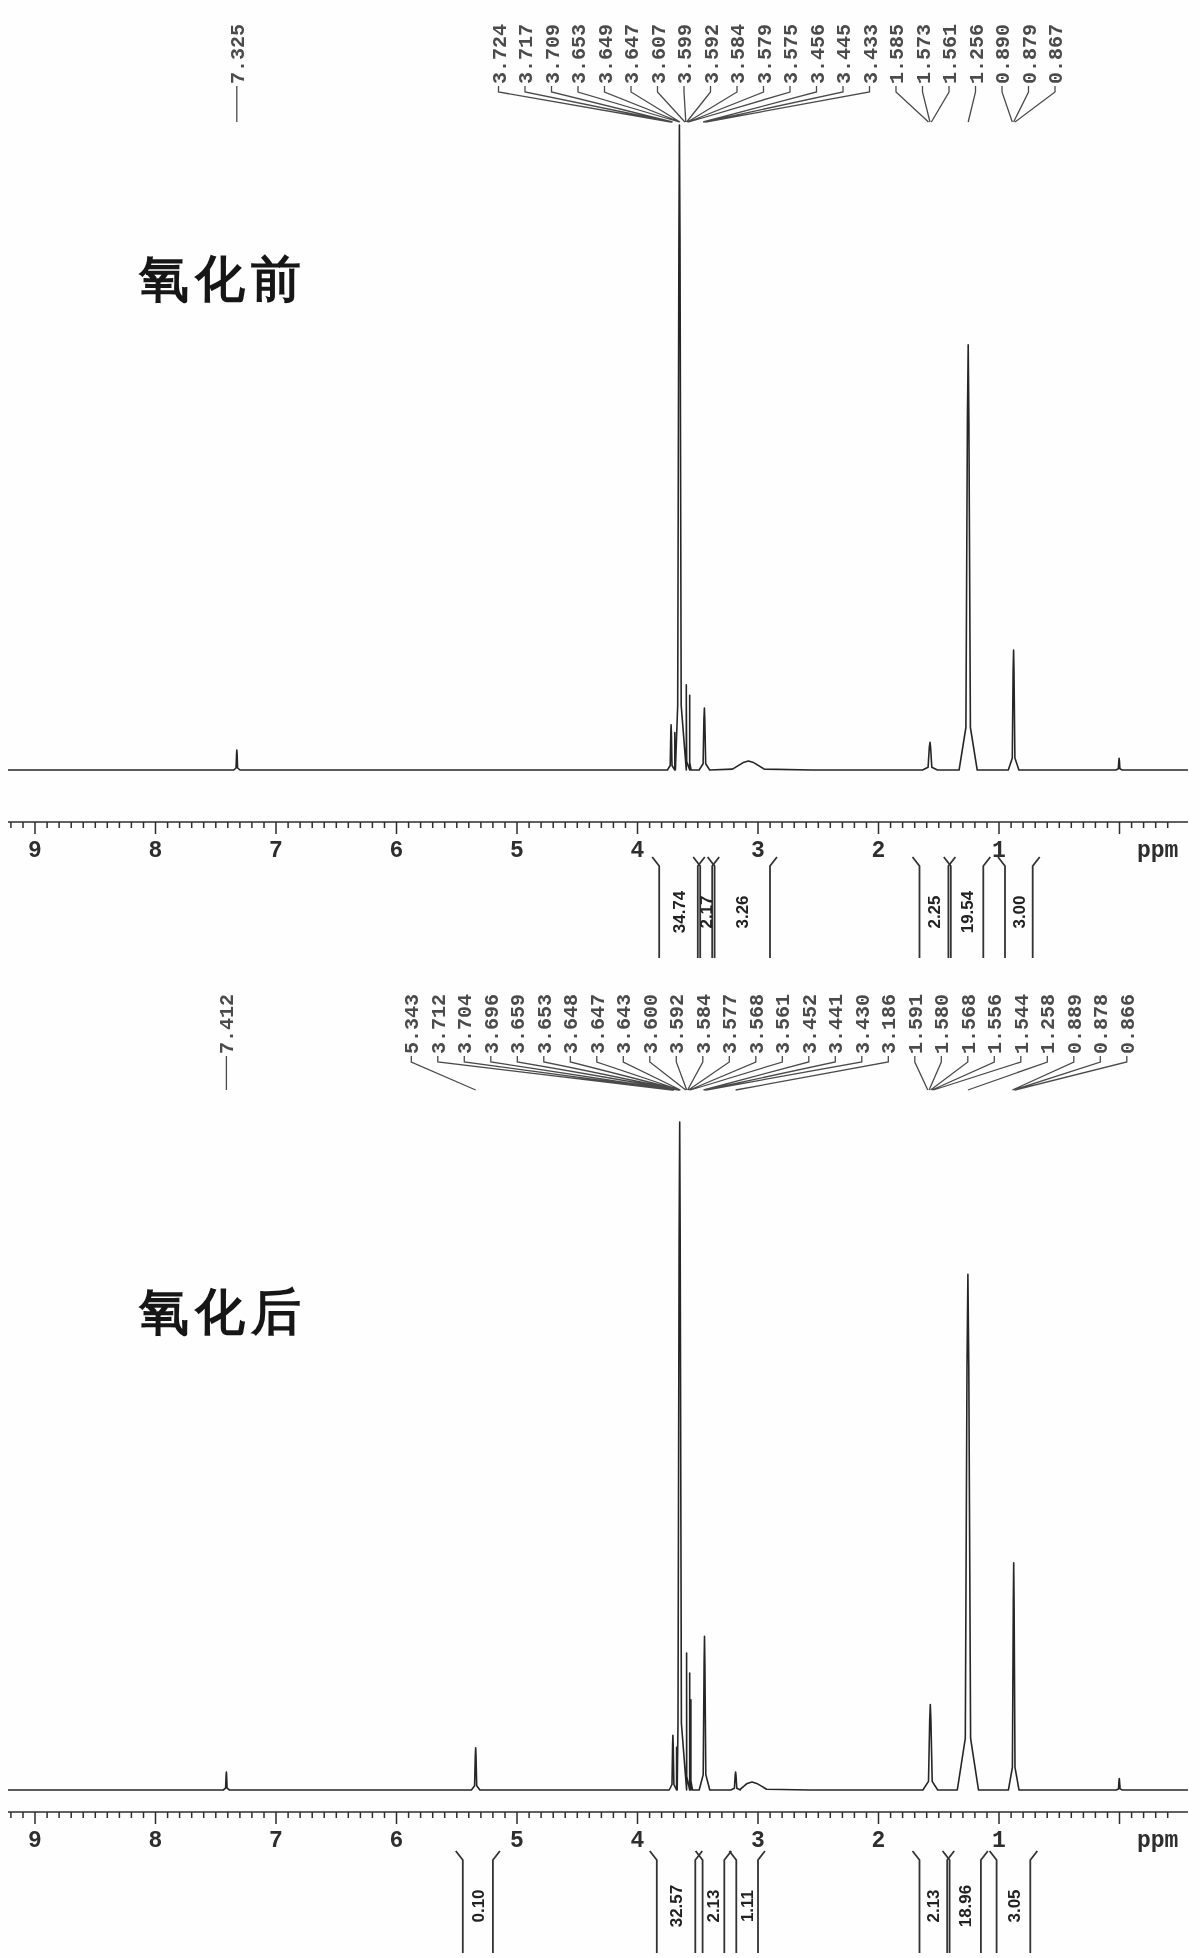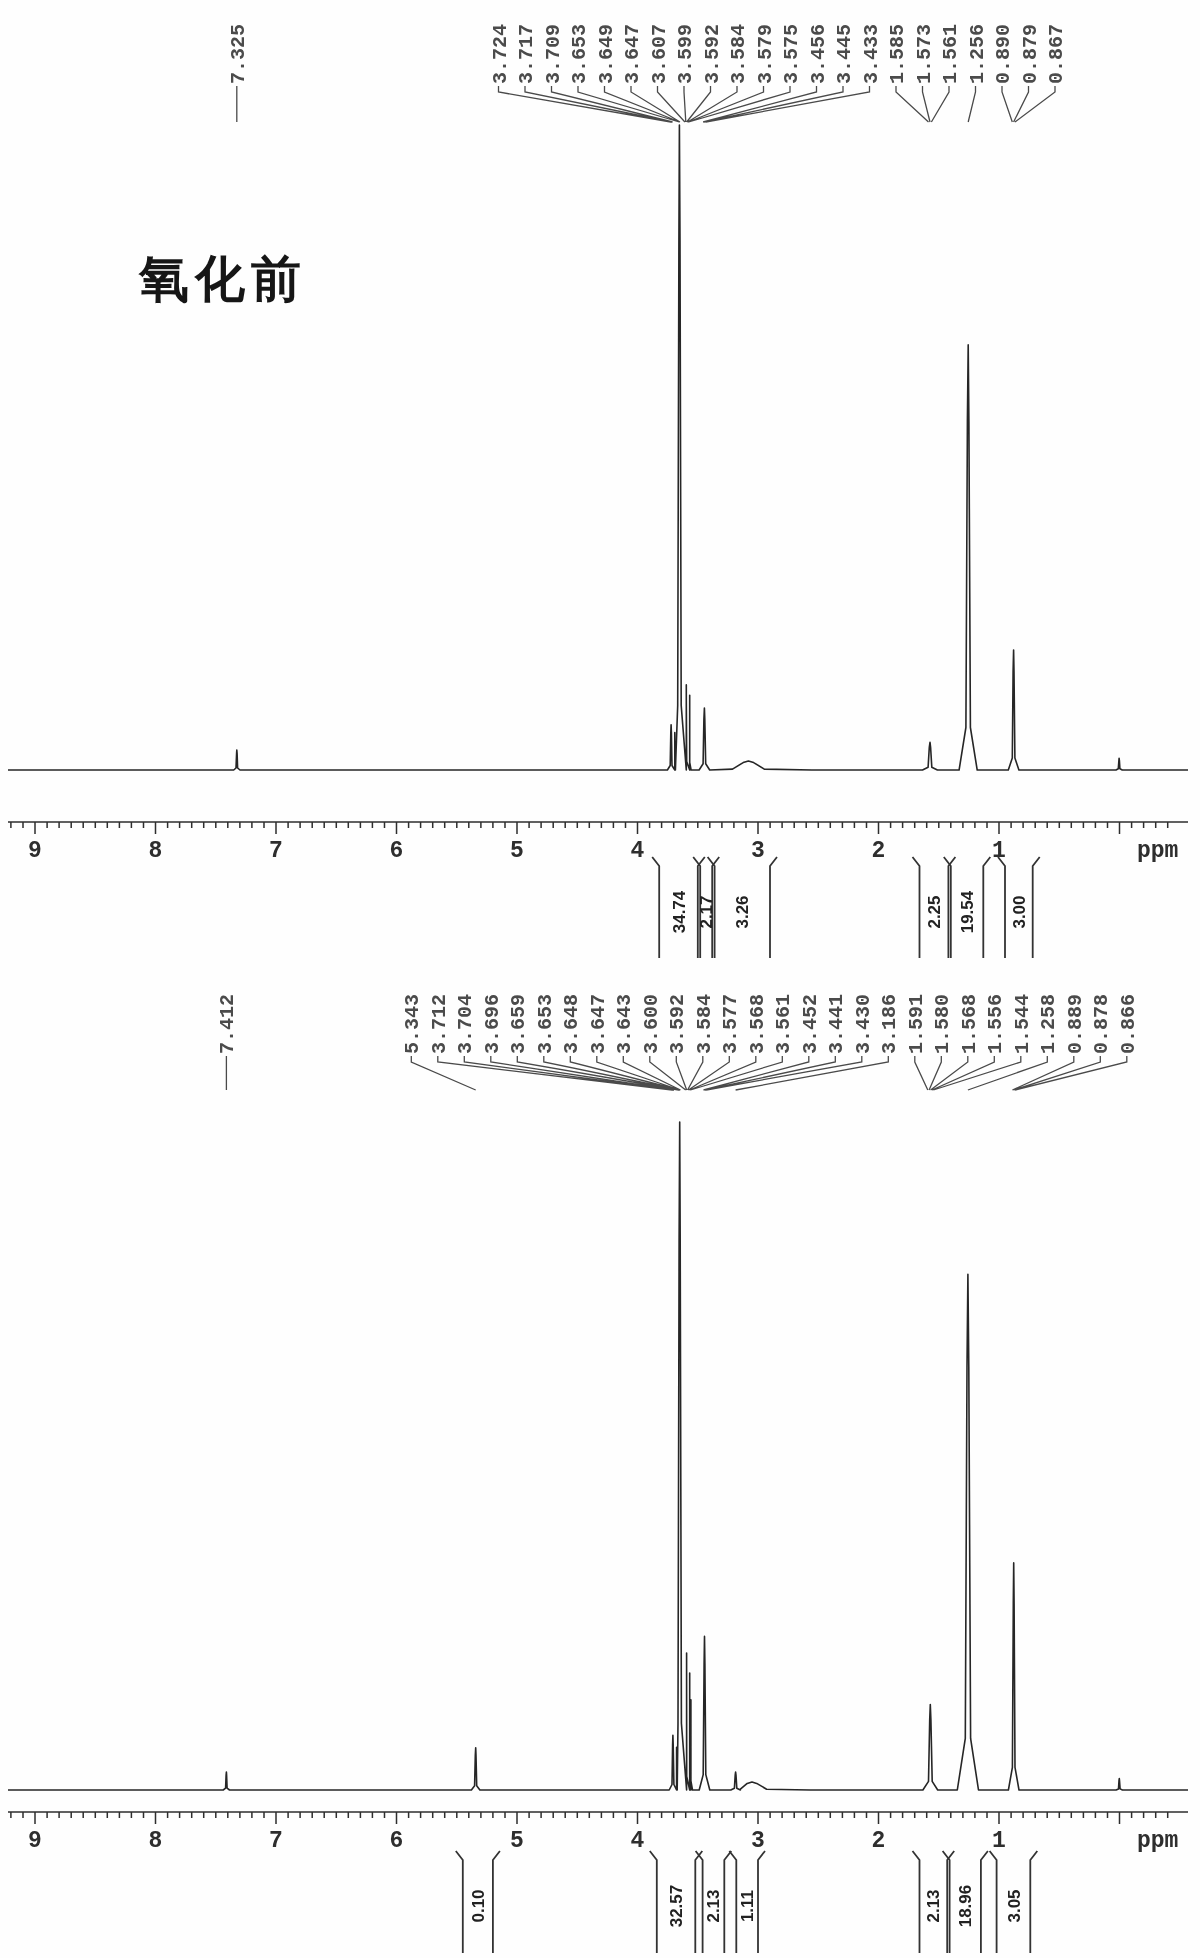--- a/index.html
+++ b/index.html
@@ -127,14 +127,15 @@
         <text class="integ-num" x="719.4" y="931" text-anchor="middle" transform="rotate(-90 719.4 931)">2.13</text>
         <path d="M729.3,876 L736.3,885 L736.3,978 M765.0,876 L758.0,885 L758.0,978" fill="none" stroke="#333" stroke-width="1.8"></path>
         <text class="integ-num" x="753.2" y="931" text-anchor="middle" transform="rotate(-90 753.2 931)">1.11</text>
         <path d="M912.5,876 L919.5,885 L919.5,978 M954.2,876 L947.2,885 L947.2,978" fill="none" stroke="#333" stroke-width="1.8"></path>
         <text class="integ-num" x="939.3" y="931" text-anchor="middle" transform="rotate(-90 939.3 931)">2.13</text>
         <path d="M942.6,876 L949.6,885 L949.6,978 M987.9,876 L980.9,885 L980.9,978" fill="none" stroke="#333" stroke-width="1.8"></path>
         <text class="integ-num" x="971.3" y="931" text-anchor="middle" transform="rotate(-90 971.3 931)">18.96</text>
         <path d="M989.6,876 L996.6,885 L996.6,978 M1037.3,876 L1030.3,885 L1030.3,978" fill="none" stroke="#333" stroke-width="1.8"></path>
         <text class="integ-num" x="1019.5" y="931" text-anchor="middle" transform="rotate(-90 1019.5 931)">3.05</text>
       </svg>
+    <div class="cn-title">氧化后</div>
   </div>
 </div>
 
 </body></html>

